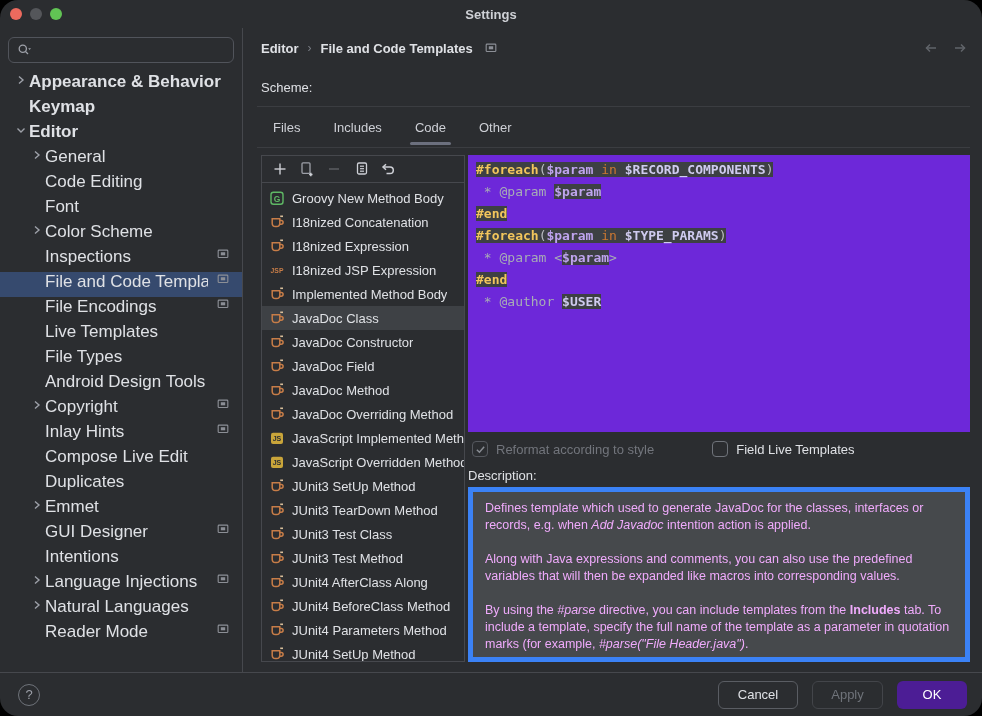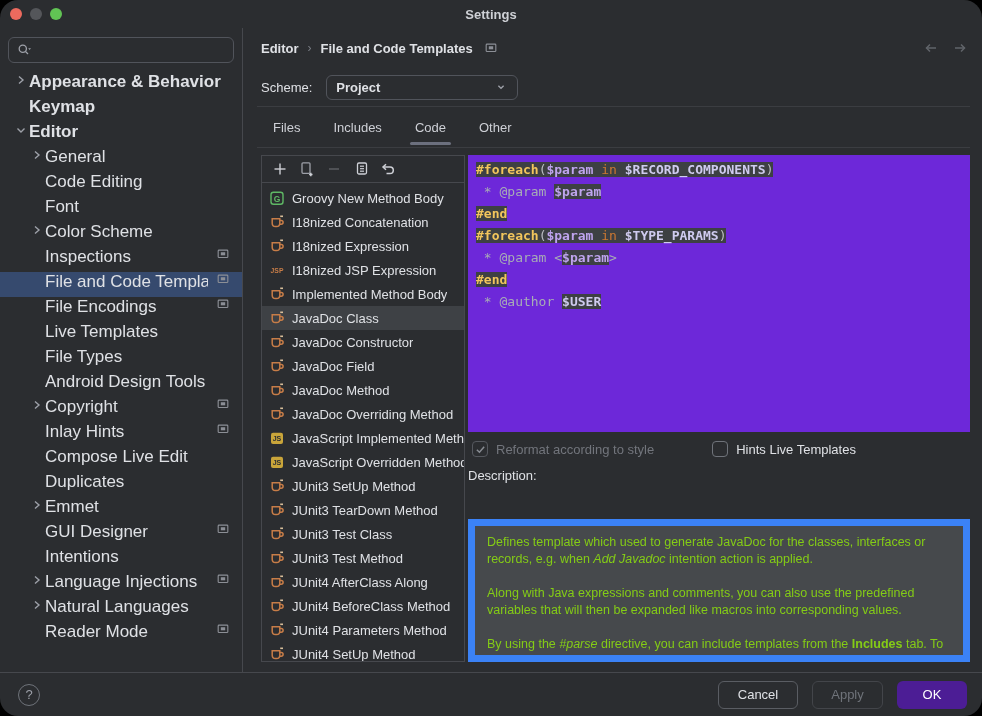--- a/index.html
+++ b/index.html
@@ -81,22 +81,22 @@
   .tok.hl { background:#3D4043; }
 
   
   .opts { height:28px; display:flex; align-items:center; gap:58px; padding-left:4px; margin-top:3px; flex-shrink:0; }
   .cb { display:flex; align-items:center; gap:8px; font-size:13px; cursor:default; }
   .cb .box { width:16px; height:16px; border-radius:4px; border:1.5px solid #6F737A; display:flex; align-items:center; justify-content:center; flex-shrink:0; }
   .cb.disabled { color:#72757C; }
   .cb.disabled .box { border-color:#55585E; }
 
   .desc-label { font-size:13px; height:24px; display:flex; align-items:center; flex-shrink:0; }
-  .desc-box { flex:1; background:#46494C; border:7px solid #3b82f6; padding:8px 12px; font-size:12.5px;
-              line-height:17px; color:#84cc16; overflow:hidden;margin-top:32px; }
+  .desc-box { flex:1; background:#46494C; border:5px solid #3b82f6; padding:8px 12px; font-size:12.5px;
+              line-height:17px; color:#f0abfc; overflow:hidden; }
   .desc-box p { margin:0 0 17px 0; }
   .desc-box p:last-child { margin:0; }
   .desc-box em { font-style:italic; }
   .desc-box strong { font-weight:bold; }
 
   
   .footer { height:44px; flex-shrink:0; border-top:1px solid #46484D; display:flex; align-items:center; padding:0 15px 0 18px; }
   .help { width:22px; height:22px; border-radius:50%; border:1px solid #6F737A; color:#9DA0A8;
           display:flex; align-items:center; justify-content:center; font-size:13px; cursor:default; }
   .fbtns { margin-left:auto; display:flex; gap:14px; }
@@ -331,28 +331,20 @@
               <svg width="16" height="16" viewBox="0 0 16 16" fill="none" xmlns="http://www.w3.org/2000/svg">
                 <line x1="3" y1="8" x2="12.5" y2="8" stroke="#61646A" stroke-width="1.5"></line>
                 <polyline points="9,4.5 12.5,8 9,11.5" stroke="#61646A" stroke-width="1.5"></polyline>
               </svg>
             </span>
         </div>
       </div>
 
       <div class="scheme-row">
         <span>Scheme:</span>
-        <div class="select">
-          <span>Project</span>
-          <span class="caret" id="scheme-caret">
-              <svg width="14" height="14" viewBox="0 0 16 16" fill="none" xmlns="http://www.w3.org/2000/svg">
-                <polyline points="5,6.5 8,9.5 11,6.5" stroke="#9DA0A8" stroke-width="1.5"></polyline>
-              </svg>
-            </span>
-        </div>
       </div>
 
       <div class="hline"></div>
       <div class="tabs" id="tabs">
           <span class="tab">Files</span>
           <span class="tab">Includes</span>
           <span class="tab selected">Code</span>
           <span class="tab">Other</span>
         </div>
       <div class="hline"></div>
@@ -607,21 +599,21 @@
               <div class="cb disabled">
                 <span class="box">
                   <svg width="13" height="13" viewBox="0 0 16 16" fill="none" xmlns="http://www.w3.org/2000/svg">
                     <polyline points="3.5,8.3 6.7,11.3 12.5,4.5" stroke="#898D93" stroke-width="1.8"></polyline>
                   </svg>
                 </span>
                 <span>Reformat according to style</span>
               </div>
               <div class="cb">
                 <span class="box"></span>
-                <span>Hints Live Templates</span>
+                <span>Field Live Templates</span>
               </div>
             </div>
 
           <div class="desc-label">Description:</div>
           <div class="desc-box" id="desc-box">
               <p><span>Defines template which used to generate JavaDoc for the classes, interfaces or records, e.g. when </span><em>Add Javadoc</em><span> intention action is applied.</span></p>
               <p><span>Along with Java expressions and comments, you can also use the predefined variables that will then be expanded like macros into corresponding values.</span></p>
               <p><span>By using the </span><em>#parse</em><span> directive, you can include templates from the </span><strong>Includes</strong><span> tab. To include a template, specify the full name of the template as a parameter in quotation marks (for example, </span><em>#parse("File Header.java")</em><span>.</span></p>
             </div>
         </div>

